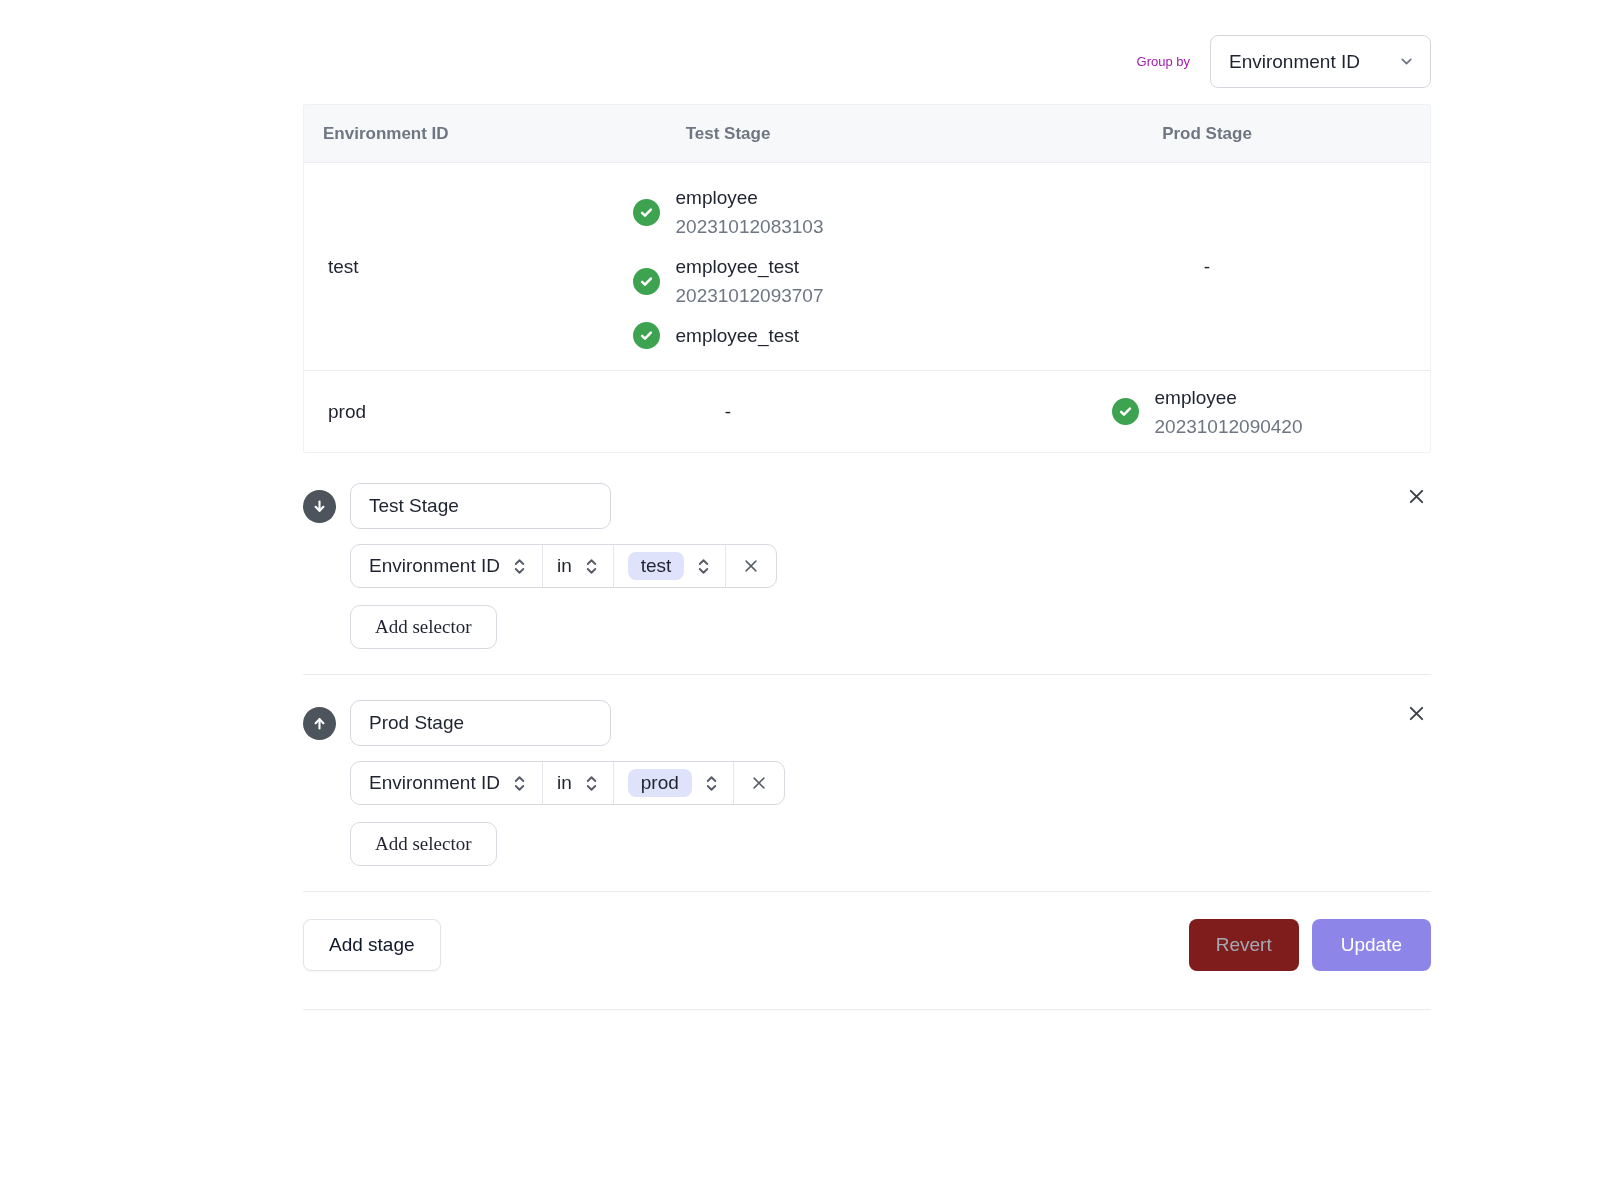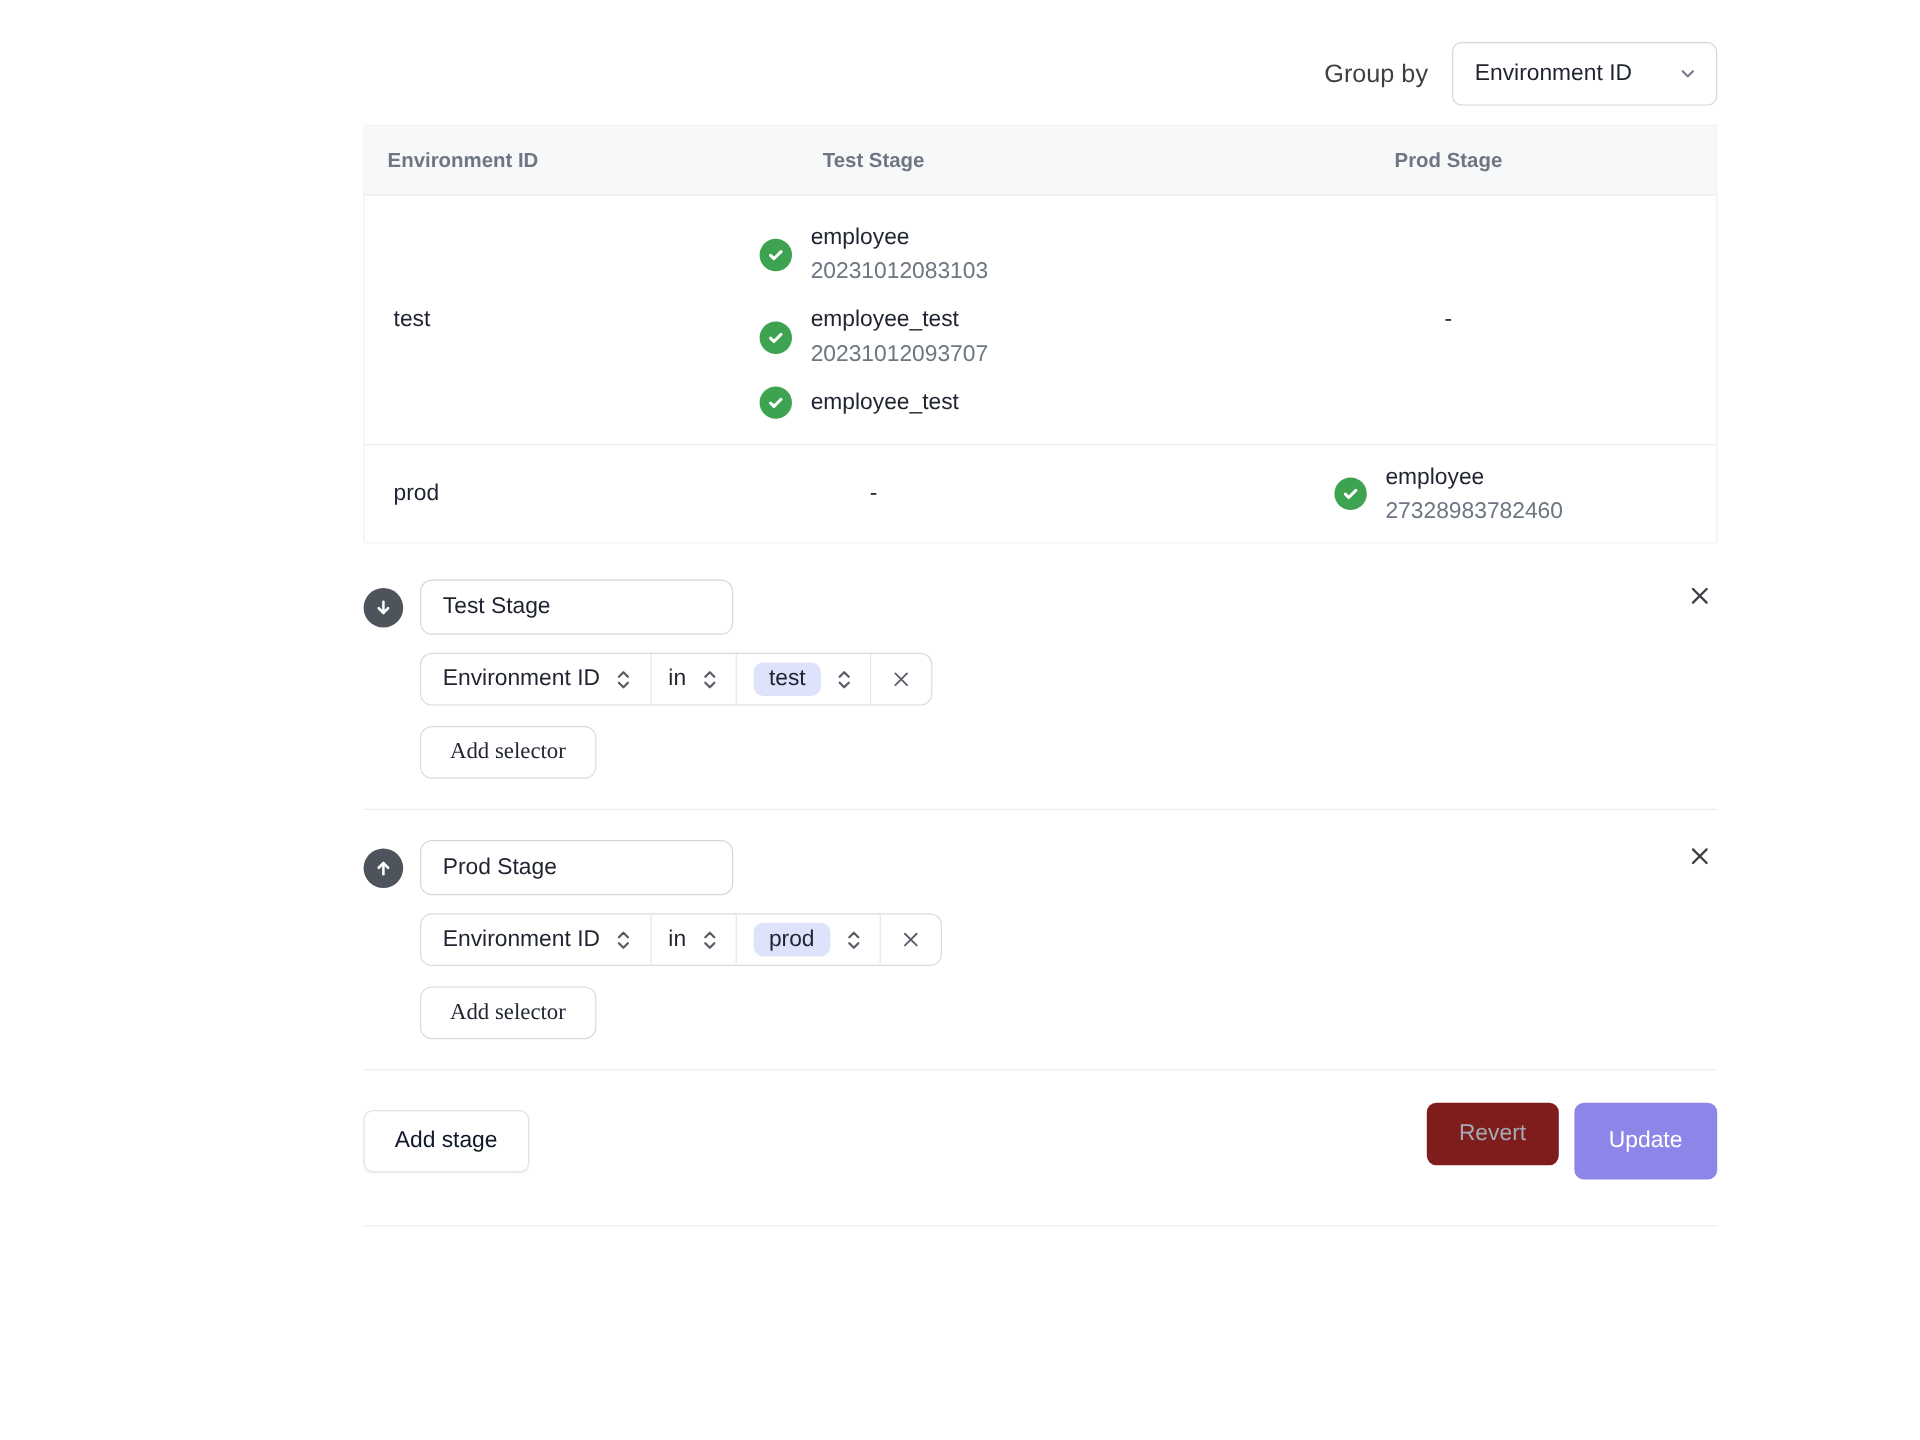--- a/index.html
+++ b/index.html
@@ -11,21 +11,21 @@
     color: #1f2430;
     position: relative;
   }
   .content { position: absolute; left: 303px; top: 0; width: 1128px; }
 
   
   .page-title { margin: 23px 0 0 0; font-size: 24px; font-weight: 700; color: #14171c; letter-spacing: -0.2px; }
 
   
   .toolbar { margin-top: 35px; display: flex; justify-content: flex-end; align-items: center; height: 53px; }
-  .group-by-label { font-size: 21px; color: #404040; margin-right: 20px; }
+  .group-by-label { font-size: 13px; color: #a21caf; margin-right: 20px; }
   .select-box {
     width: 221px; height: 53px; border: 1px solid #d4d8de; border-radius: 8px;
     display: flex; align-items: center; justify-content: space-between;
     padding: 0 15px 0 18px; font-size: 19px; background: #fff; cursor: pointer; color: #1f2430;
   }
   .search-box {
     margin-left: 13px; width: 352px; height: 53px; border: 1px solid #d4d8de; border-radius: 8px;
     display: flex; align-items: center; gap: 11px; padding: 0 16px; background: #fff;
   }
   .search-box input { border: none; outline: none; font-size: 19px; flex: 1; min-width: 0; color: #1f2430; font-family: inherit; background: transparent; }
@@ -86,21 +86,21 @@
   .add-stage-btn {
     height: 52px; padding: 0 25px; border: 1px solid #e1e3e8; border-radius: 8px; background: #fff;
     font-size: 19px; color: #0f172a; font-family: inherit; cursor: pointer; box-shadow: 0 1px 2px rgba(20,25,35,0.04);
   }
   .footer-right { margin-left: auto; display: flex; gap: 13px; }
   .revert-btn {
     height: 52px; padding: 0 27px; border: none; border-radius: 8px; background: #7f1d1d;
     font-size: 19px; color: #a3aab4; font-family: inherit; cursor: default;
   }
   .update-btn {
-    height: 64px; padding: 0 29px; border: none; border-radius: 8px;
+    height: 52px; padding: 0 29px; border: none; border-radius: 8px;
     font-size: 19px; color: #ffffff; font-family: inherit; cursor: pointer;
   }
   .bottom-divider { border: none; border-top: 1px solid #e9ebef; margin: 38px 0 0 0; }
 
   svg { display: block; }
 </style>
 </head>
 <body>
 
 <div class="content">
@@ -171,21 +171,21 @@
       <div class="cell-center">-</div>
       <div class="cell-center">
         <div class="stage-item">
           <span class="check-circle" style="background:#3ea350">
             <svg width="15" height="15" viewBox="0 0 24 24" fill="none" stroke="#ffffff" stroke-width="4" stroke-linecap="round" stroke-linejoin="round">
                 <path d="M5 12.5l4.5 4.5L19 7.5"></path>
               </svg>
           </span>
           <span class="item-lines">
             <span class="item-name">employee</span>
-            <span class="item-version">27328983782460</span>
+            <span class="item-version">20231012090420</span>
           </span>
         </div>
       </div>
     </div>
   </div>
 
 
   <div class="stage-section">
     <div class="stage-top">
       <span class="dir-circle">

